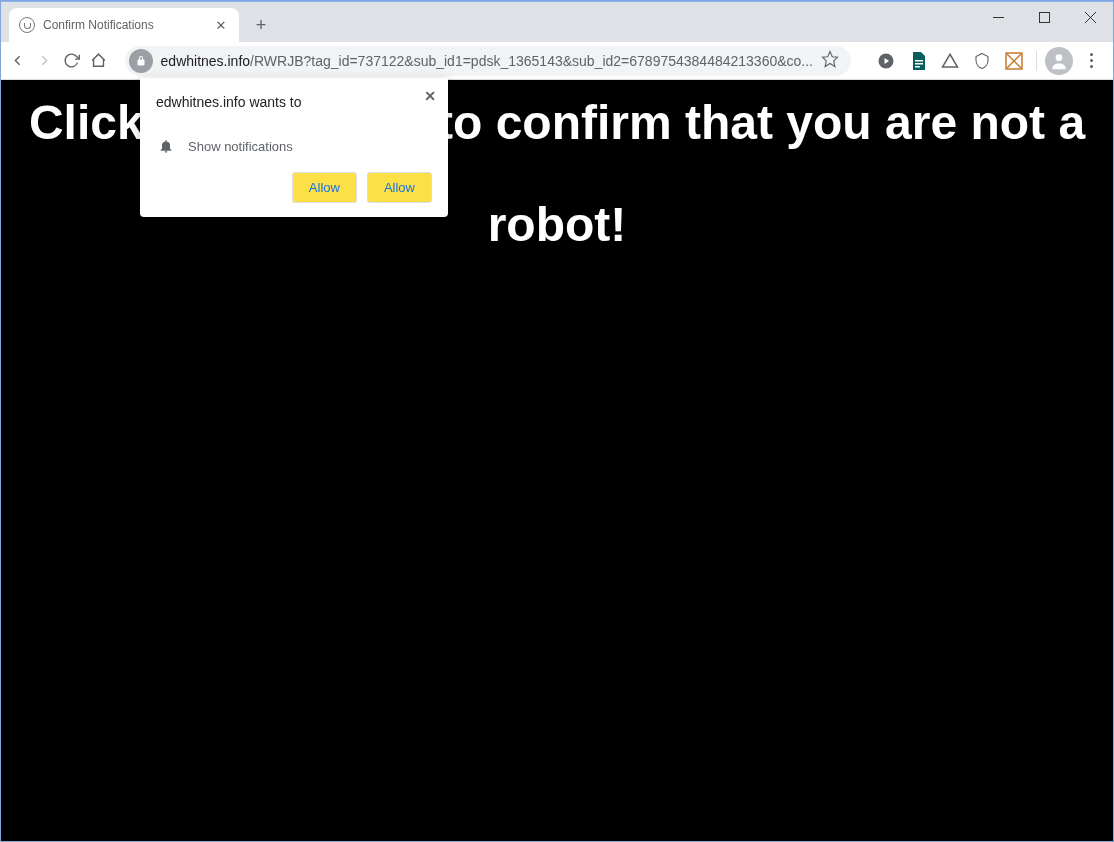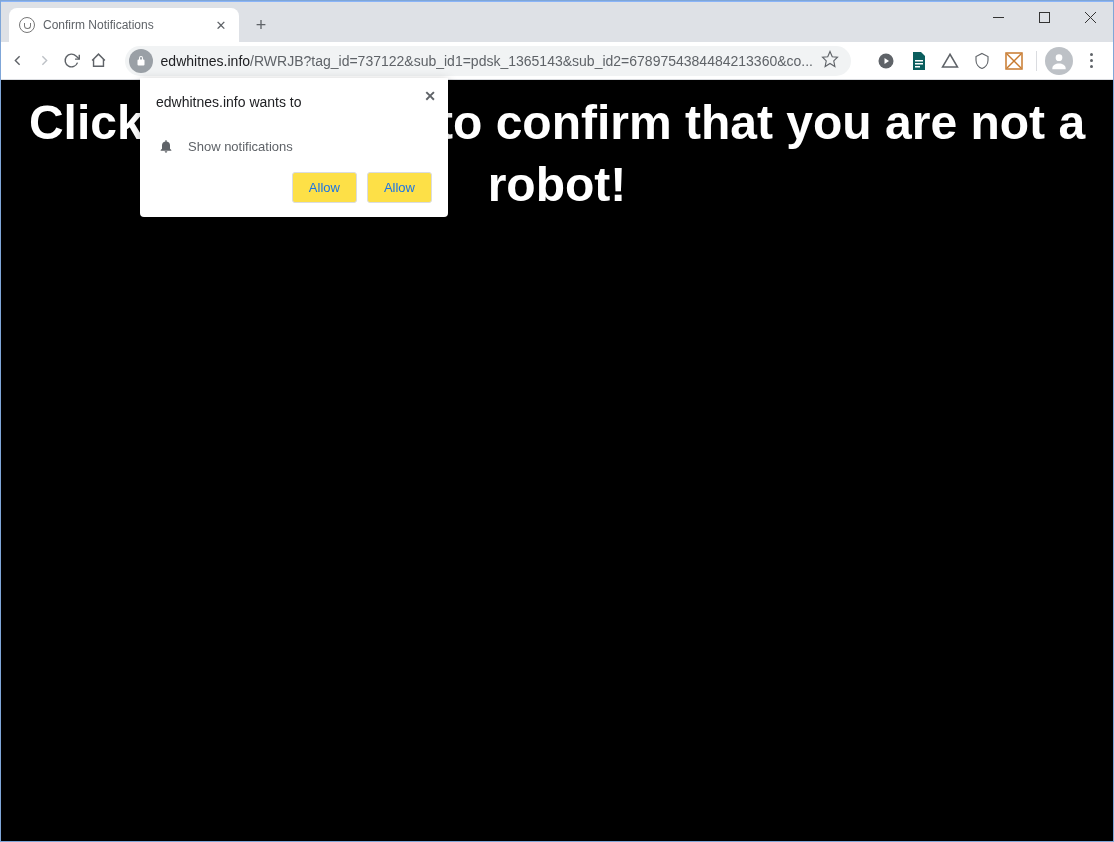--- a/index.html
+++ b/index.html
@@ -38,21 +38,21 @@
 .ext-icon { width:28px; height:28px; display:flex; align-items:center; justify-content:center; cursor:pointer; border-radius:4px; }
 .divider { width:1px; height:20px; background:#dadce0; margin:0 4px; }
 .profile { width:28px; height:28px; border-radius:50%; background:#bdc1c6; display:flex; align-items:center; justify-content:center; cursor:pointer; }
 .profile svg{width:20px;height:20px;fill:#fff;}
 .menu-dots { width:28px; height:28px; display:flex; flex-direction:column; align-items:center; justify-content:center; gap:3px; cursor:pointer; }
 .menu-dots span{width:3px;height:3px;background:#5f6368;border-radius:50%;}
 
 .content { flex:1; background:#000; position:relative; overflow:hidden; }
 .page-text { color:#fff; font-weight:bold; font-size:48px; text-align:center; line-height:1.3; padding-top:12px; font-family:Arial,sans-serif; letter-spacing:0px;}
 .page-text .l1{display:block;}
-.page-text .l2{display:block;}
+.page-text .l2{display:block;margin-top:40px;}
 
 .notif-popup { position:absolute; top:78px; left:140px; width:308px; background:#fff; border-radius:0 0 4px 4px; box-shadow:0 2px 10px rgba(0,0,0,0.25); padding:16px 16px 14px 16px; z-index:10; }
 .notif-popup .close { position:absolute; top:10px; right:12px; color:#5f6368; font-size:14px; cursor:pointer; font-weight:bold;}
 .notif-title { font-size:14px; color:#202124; margin-bottom:28px; }
 .notif-row { display:flex; align-items:center; gap:14px; margin-bottom:18px; padding-left:2px;}
 .notif-row svg{width:16px;height:16px;fill:#5f6368;}
 .notif-row span{font-size:13px;color:#5f6368;}
 .notif-btns { display:flex; justify-content:flex-end; gap:10px; }
 .notif-btns button { background:#fde047; border:1px solid #dadce0; color:#1a73e8; font-size:13px; padding:7px 16px; border-radius:3px; cursor:pointer; }
 </style>

